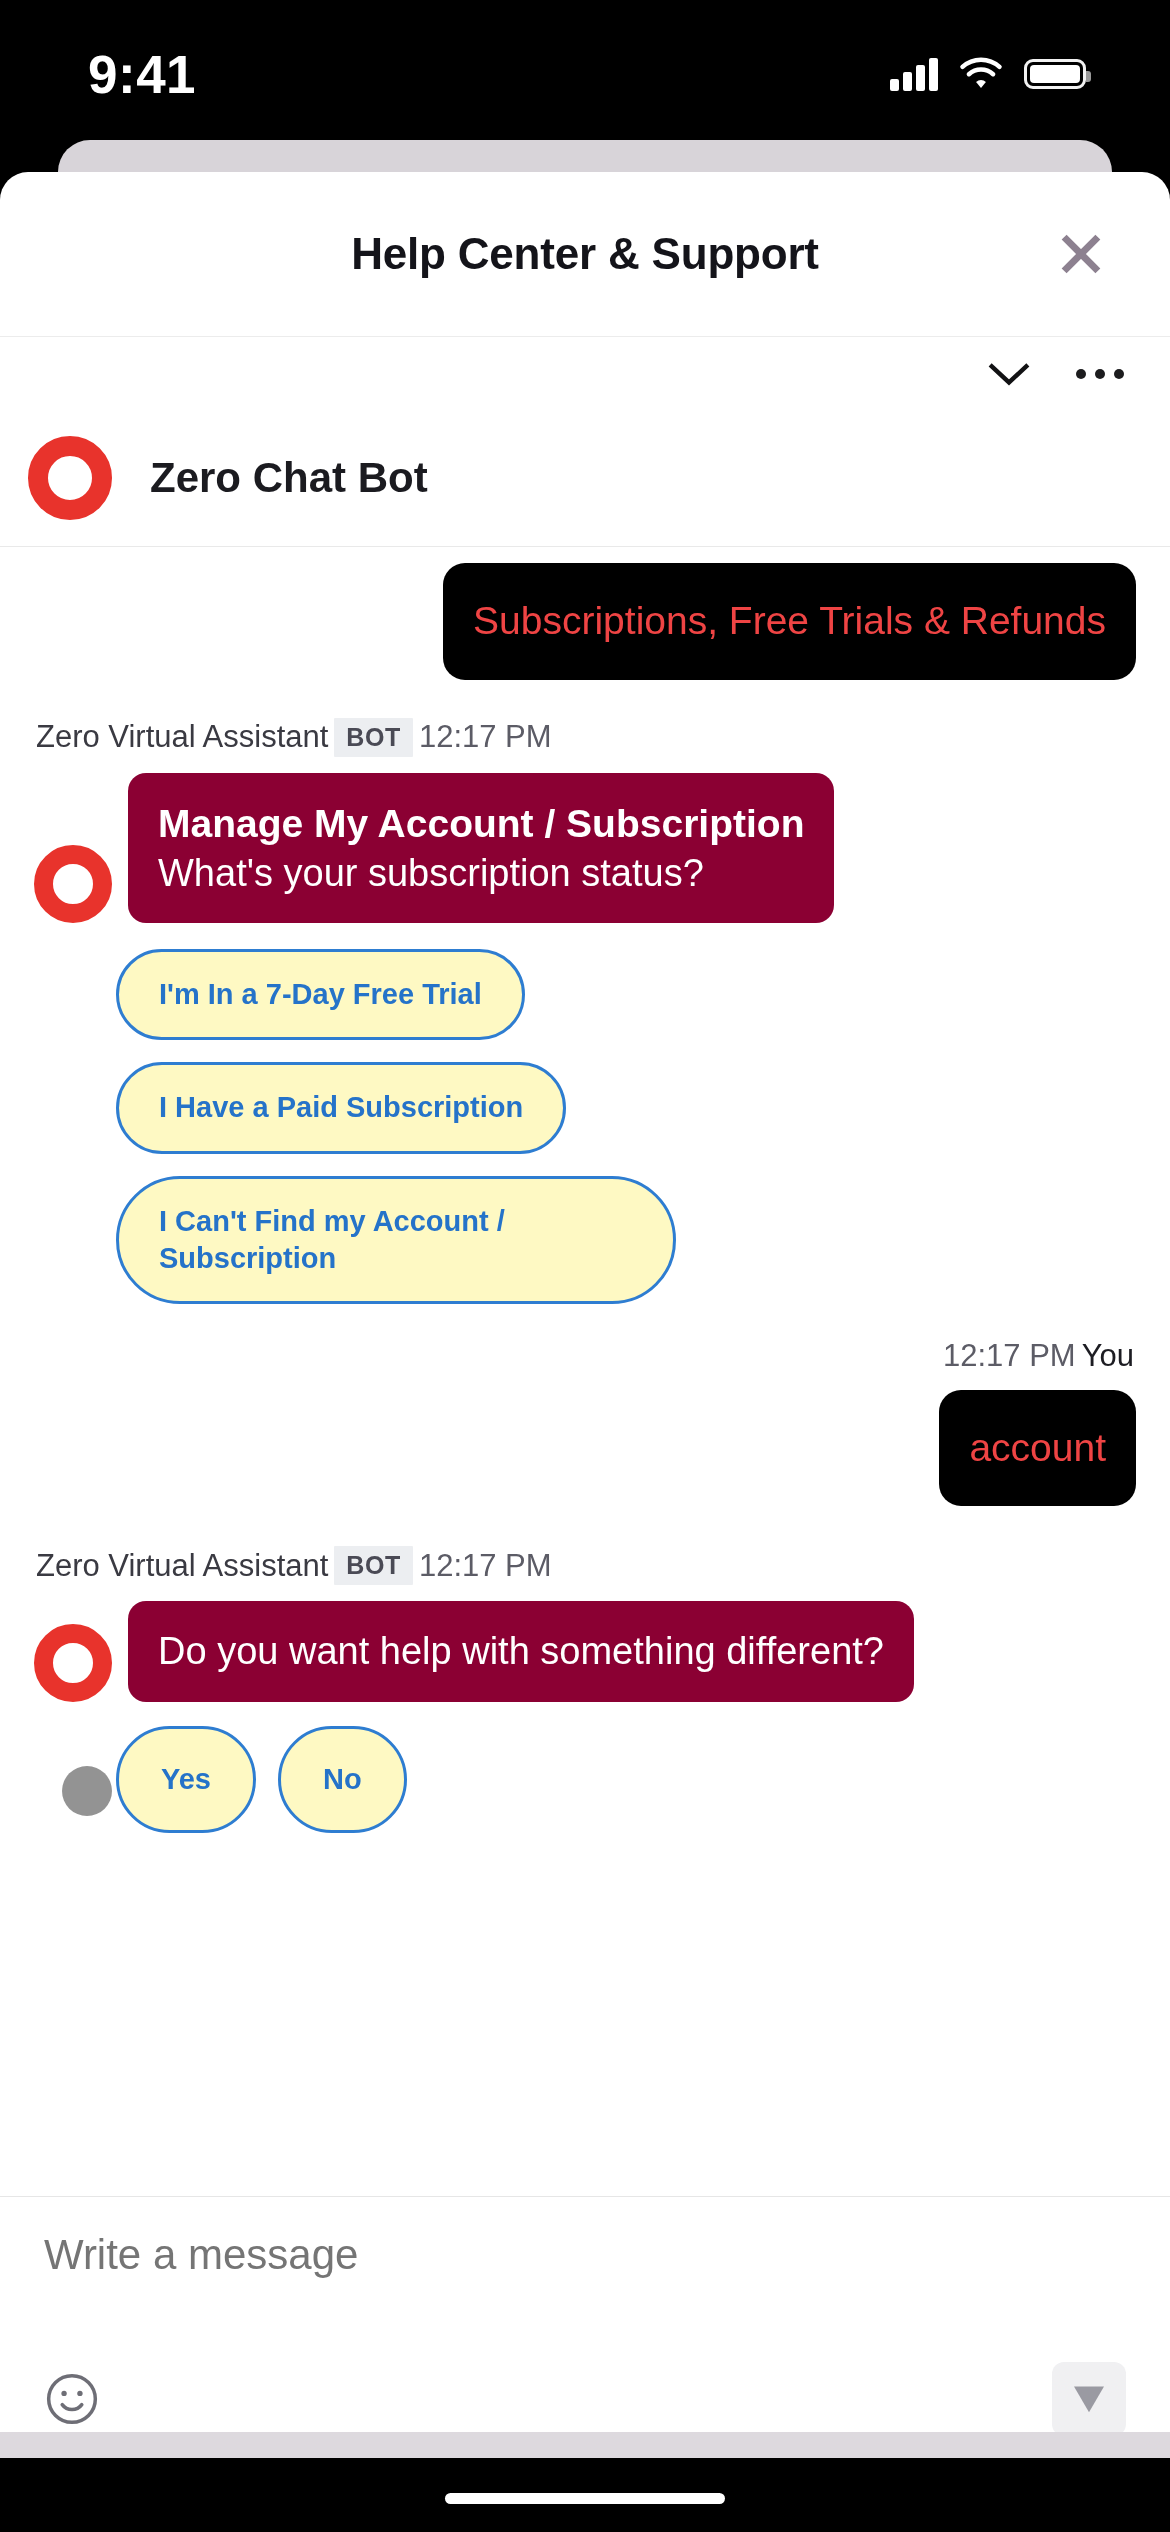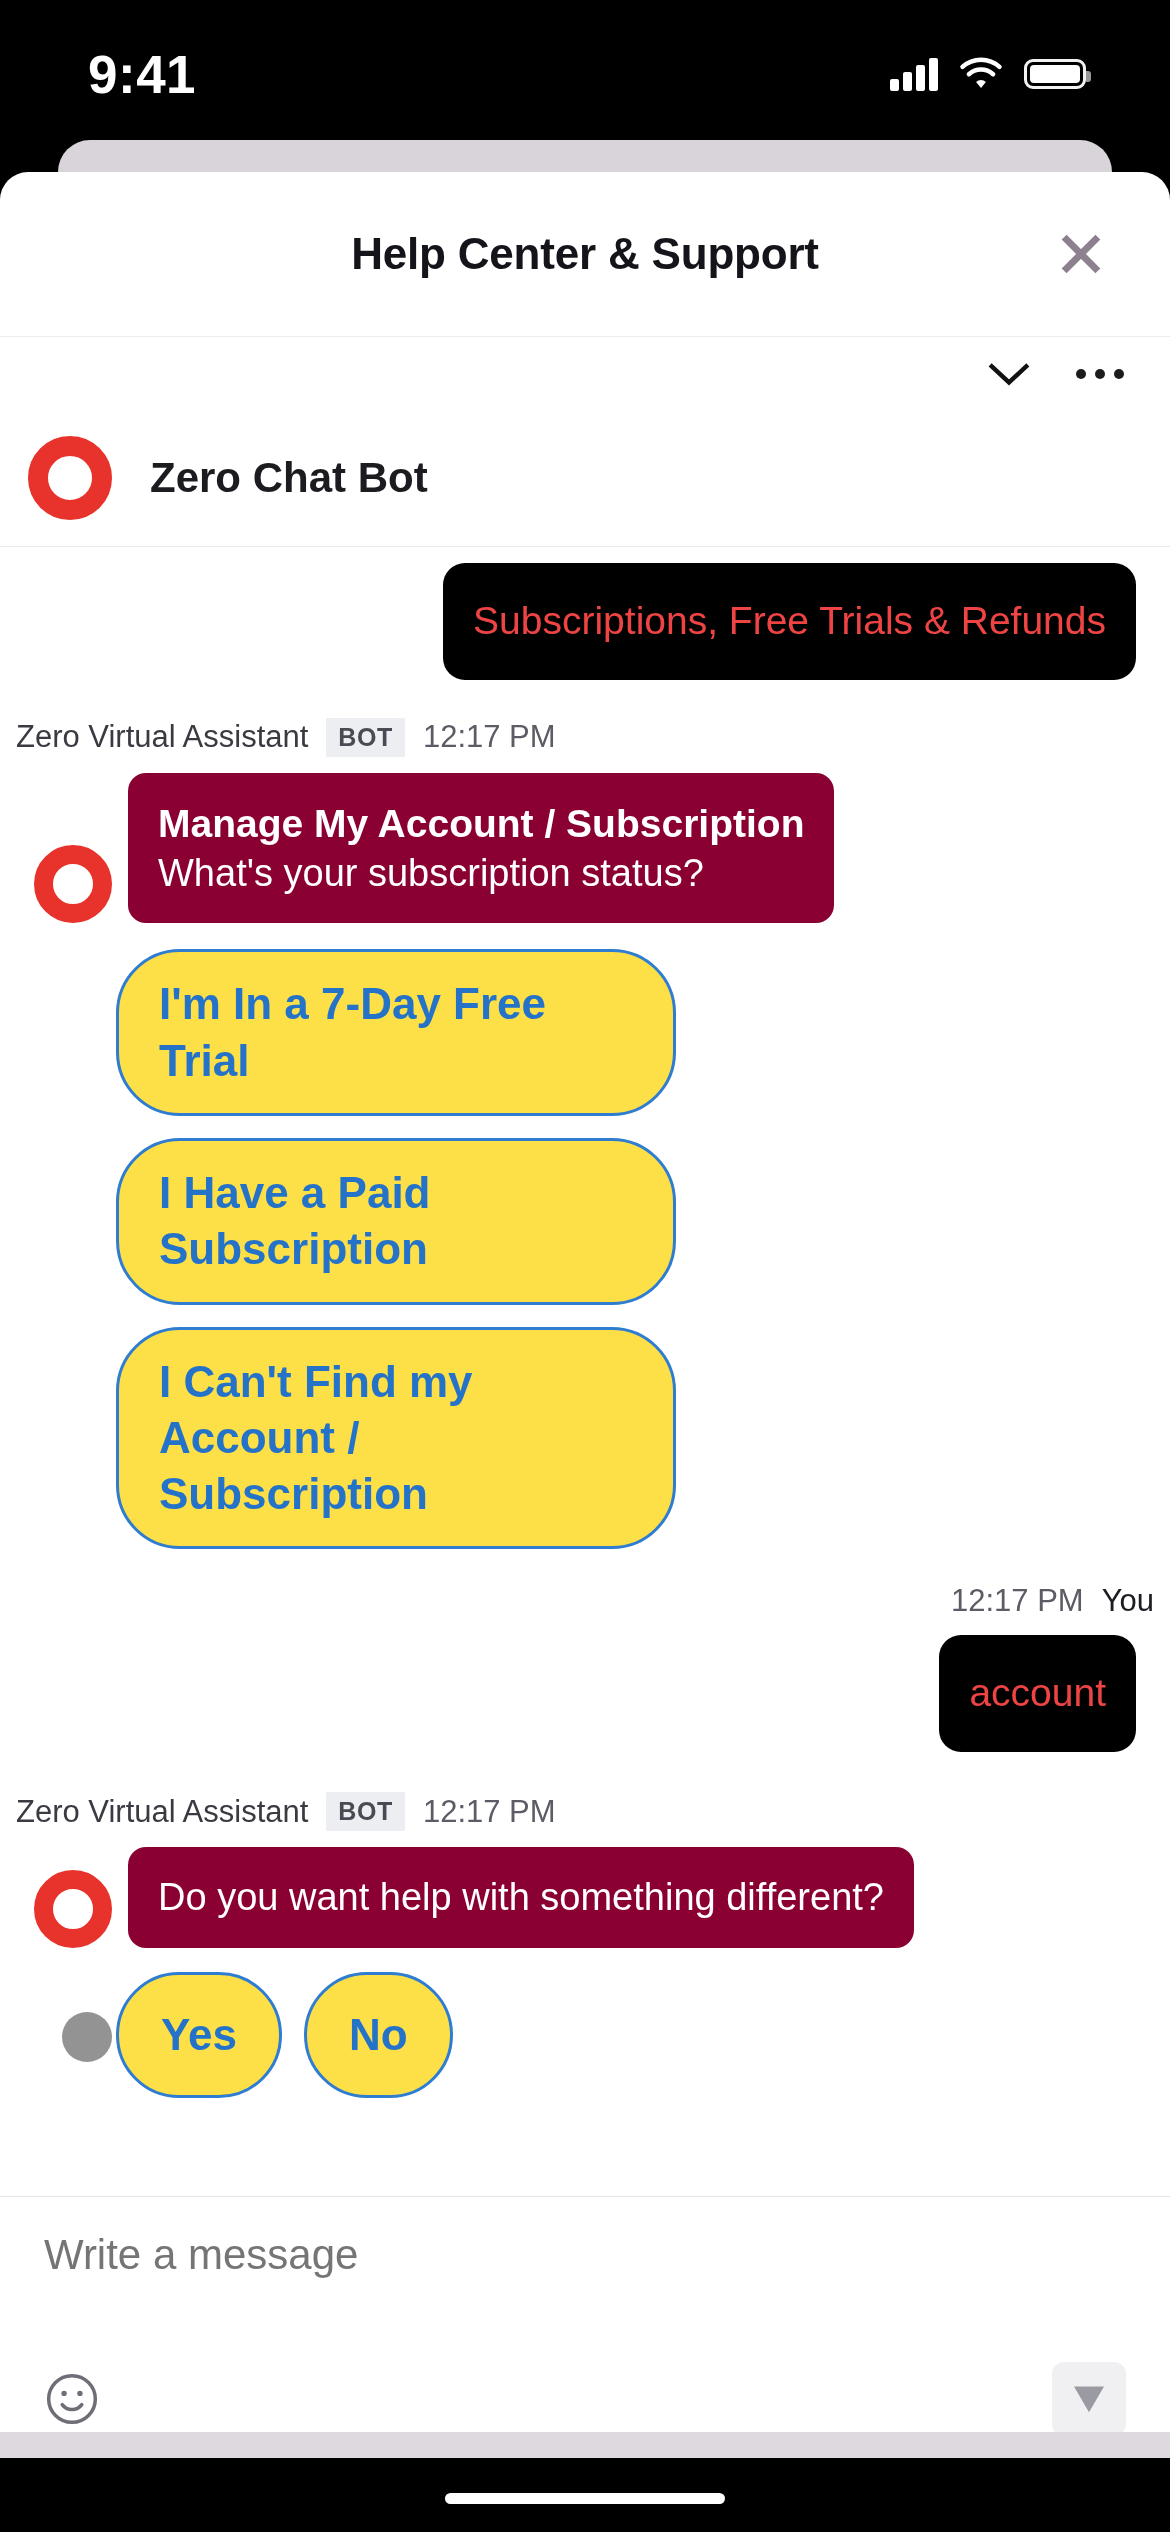--- a/index.html
+++ b/index.html
@@ -106,44 +106,44 @@
   .row { display: flex; padding: 0 34px; }
   .row.right { justify-content: flex-end; }
 
   .bubble-user {
     background: #000; color: #ef4444; border-radius: 22px;
     font-size: 39px; line-height: 1.25;
     padding: 34px 30px; max-width: 760px;
   }
 
   .meta {
-    display: flex; align-items: center; gap: 18px;
-    font-size: 31px; color: #3a3a42; padding: 0 16px;
+    display: flex; align-items: center; gap: 6px;
+    font-size: 31px; color: #3a3a42; padding: 0 36px;
   }
   .meta.right { justify-content: flex-end; }
   .meta .time { color: #5c5c66; }
   .meta .who { color: #1c1c22; }
   .badge {
     background: #eceef1; color: #4a4a55; font-size: 25px; font-weight: 700;
     letter-spacing: 0.6px; padding: 5px 12px; border-radius: 1px;
   }
 
   .bot-row { display: flex; align-items: flex-end; gap: 16px; padding: 0 34px; }
   .bubble-bot {
     background: #8b0033; color: #fff; border-radius: 18px;
     padding: 26px 30px; max-width: 790px;
   }
   .bubble-bot .line1 { font-size: 39px; font-weight: 700; line-height: 1.28; }
   .bubble-bot .line2 { font-size: 38px; font-weight: 400; line-height: 1.28; }
 
   .options { padding: 0 34px; display: flex; flex-direction: column; align-items: flex-start; gap: 22px; }
   .options.indent { padding-left: 116px; }
   .opt {
-    border: 3px solid #2e7dd1; color: #2573c9; background: #fde047;
-    border-radius: 64px; font-size: 44px; font-weight: 700;
+    border: 3px solid #2e7dd1; color: #2573c9; background: #fef9c3;
+    border-radius: 64px; font-size: 29px; font-weight: 700;
     padding: 24px 40px; line-height: 1.28; cursor: pointer;
     max-width: 560px; text-align: left;
   }
   .opt.wide { max-width: 560px; }
   .opt-row { display: flex; gap: 22px; padding-left: 116px; position: relative; }
   .opt.pill { padding: 32px 42px; border-radius: 64px; }
 
   .touch-dot {
     position: absolute; left: 62px; top: 40px;
     width: 50px; height: 50px; border-radius: 50%;

